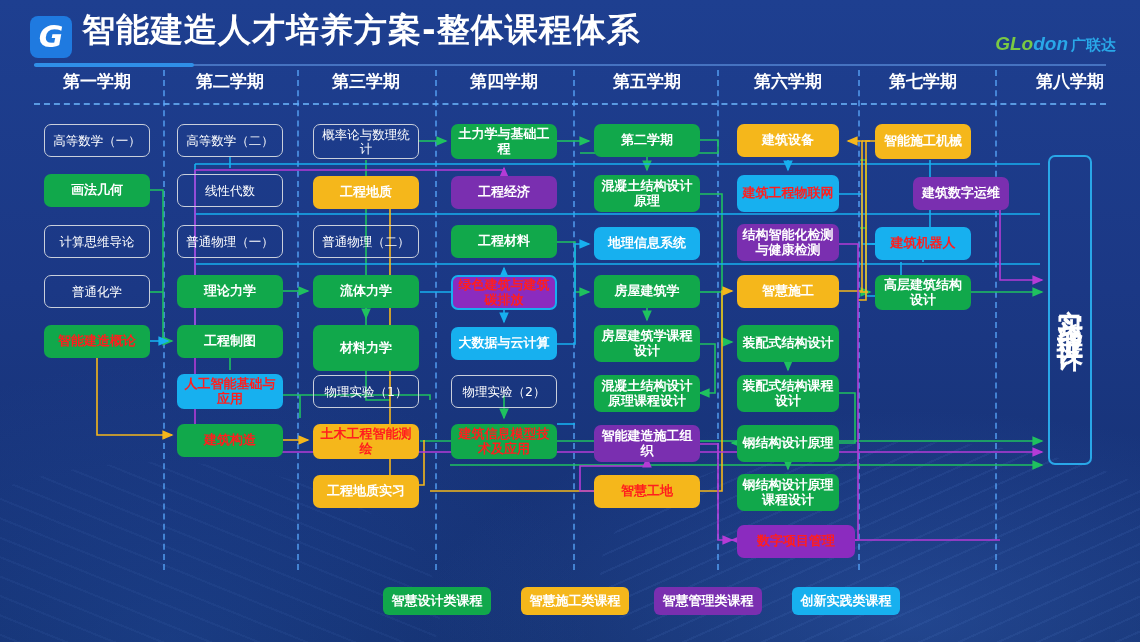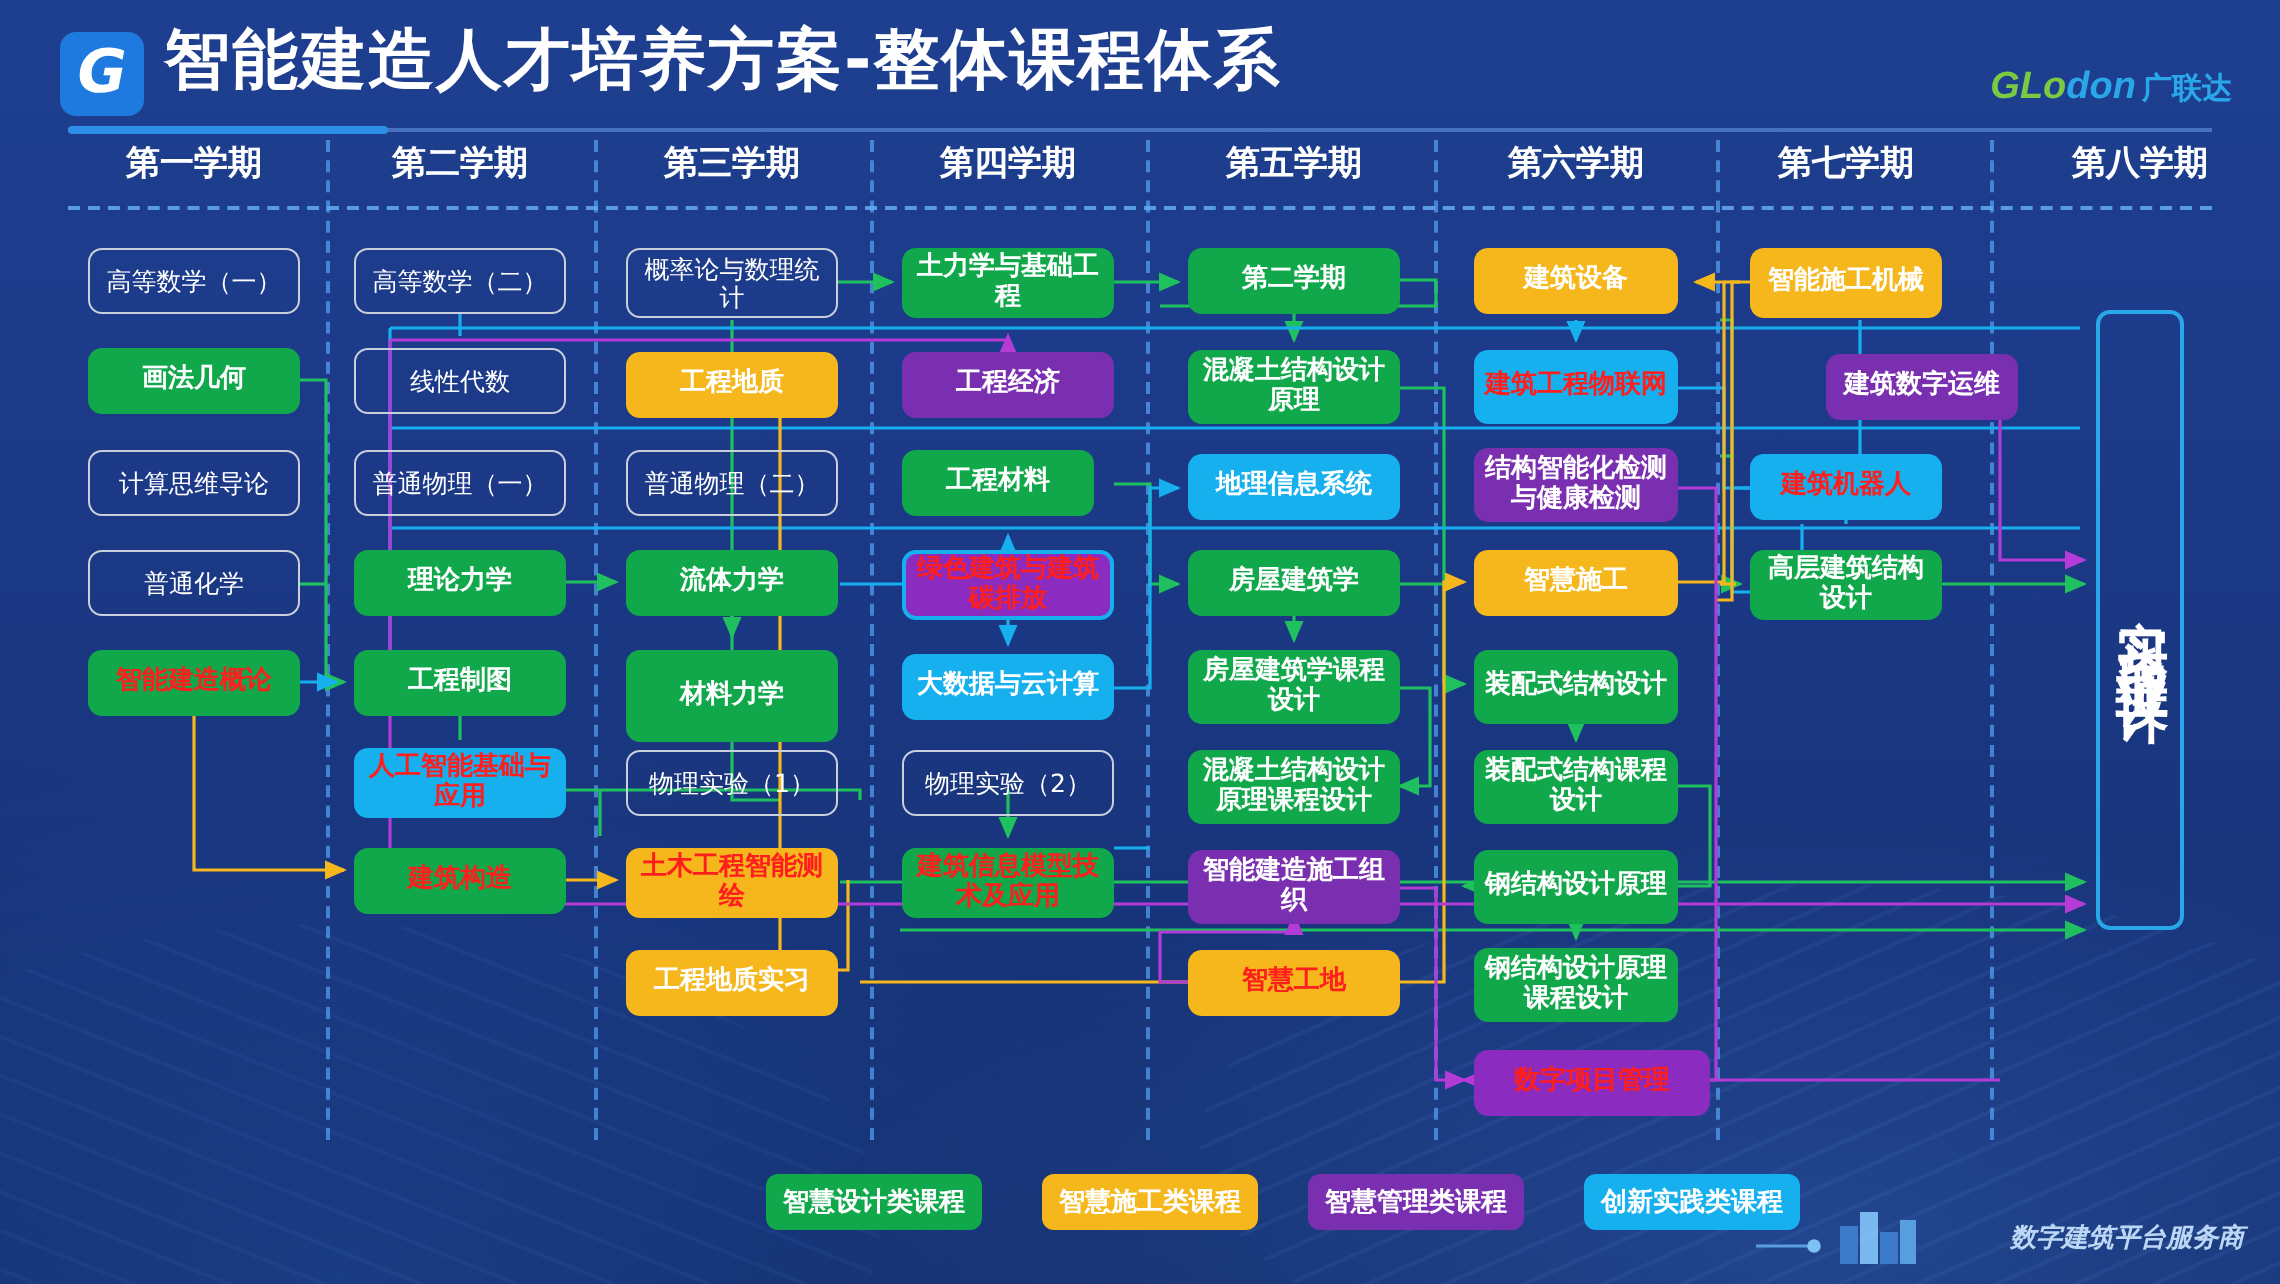--- a/index.html
+++ b/index.html
@@ -277,21 +277,21 @@
       </div>
       <div class="bx k-orange" style="left: 313px; top: 475px; width: 106px; height: 33px;">
         <span class="t">工程地质实习</span>
       </div>
       <div class="bx k-green" style="left: 451px; top: 124px; width: 106px; height: 35px;">
         <span class="t">土力学与基础工程</span>
       </div>
       <div class="bx k-purple" style="left: 451px; top: 176px; width: 106px; height: 33px;">
         <span class="t">工程经济</span>
       </div>
-      <div class="bx k-green" style="left: 451px; top: 225px; width: 96px; height: 33px;">
+      <div class="bx k-green" style="left: 451px; top: 225px; width: 106px; height: 33px;">
         <span class="t">工程材料</span>
       </div>
       <div class="bx k-purple-cyanborder" style="left: 451px; top: 275px; width: 106px; height: 35px;">
         <span class="t">绿色建筑与建筑碳排放</span>
       </div>
       <div class="bx k-cyan" style="left: 451px; top: 327px; width: 106px; height: 33px;">
         <span class="t">大数据与云计算</span>
       </div>
       <div class="bx k-plain" style="left: 451px; top: 375px; width: 106px; height: 33px;">
         <span class="t">物理实验（2）</span>
@@ -368,24 +368,13 @@
     </div>
 
 
   <div id="legend">
       <div class="lg lg1" style="left: 383px; width: 108px;">智慧设计类课程</div>
       <div class="lg lg2" style="left: 521px; width: 108px;">智慧施工类课程</div>
       <div class="lg lg3" style="left: 654px; width: 108px;">智慧管理类课程</div>
       <div class="lg lg4" style="left: 792px; width: 108px;">创新实践类课程</div>
     </div>
 
-  <div class="foot">
-    <svg width="120" height="30" viewBox="0 0 120 30">
-      <line x1="0" y1="19" x2="26" y2="19" stroke="#5b9de0" stroke-width="1.4"></line>
-      <circle cx="29" cy="19" r="3.4" fill="#7fc0f5"></circle>
-      <rect x="42" y="9" width="9" height="19" fill="#3f7fd0" opacity=".9"></rect>
-      <rect x="52" y="2" width="9" height="26" fill="#7fc0f5" opacity=".95"></rect>
-      <rect x="62" y="12" width="9" height="16" fill="#3f7fd0" opacity=".9"></rect>
-      <rect x="72" y="6" width="8" height="22" fill="#5ea7e8" opacity=".9"></rect>
-    </svg>
-    <span class="foot-txt">数字建筑平台服务商</span>
-  </div>
 </div>
 
 </body></html>

